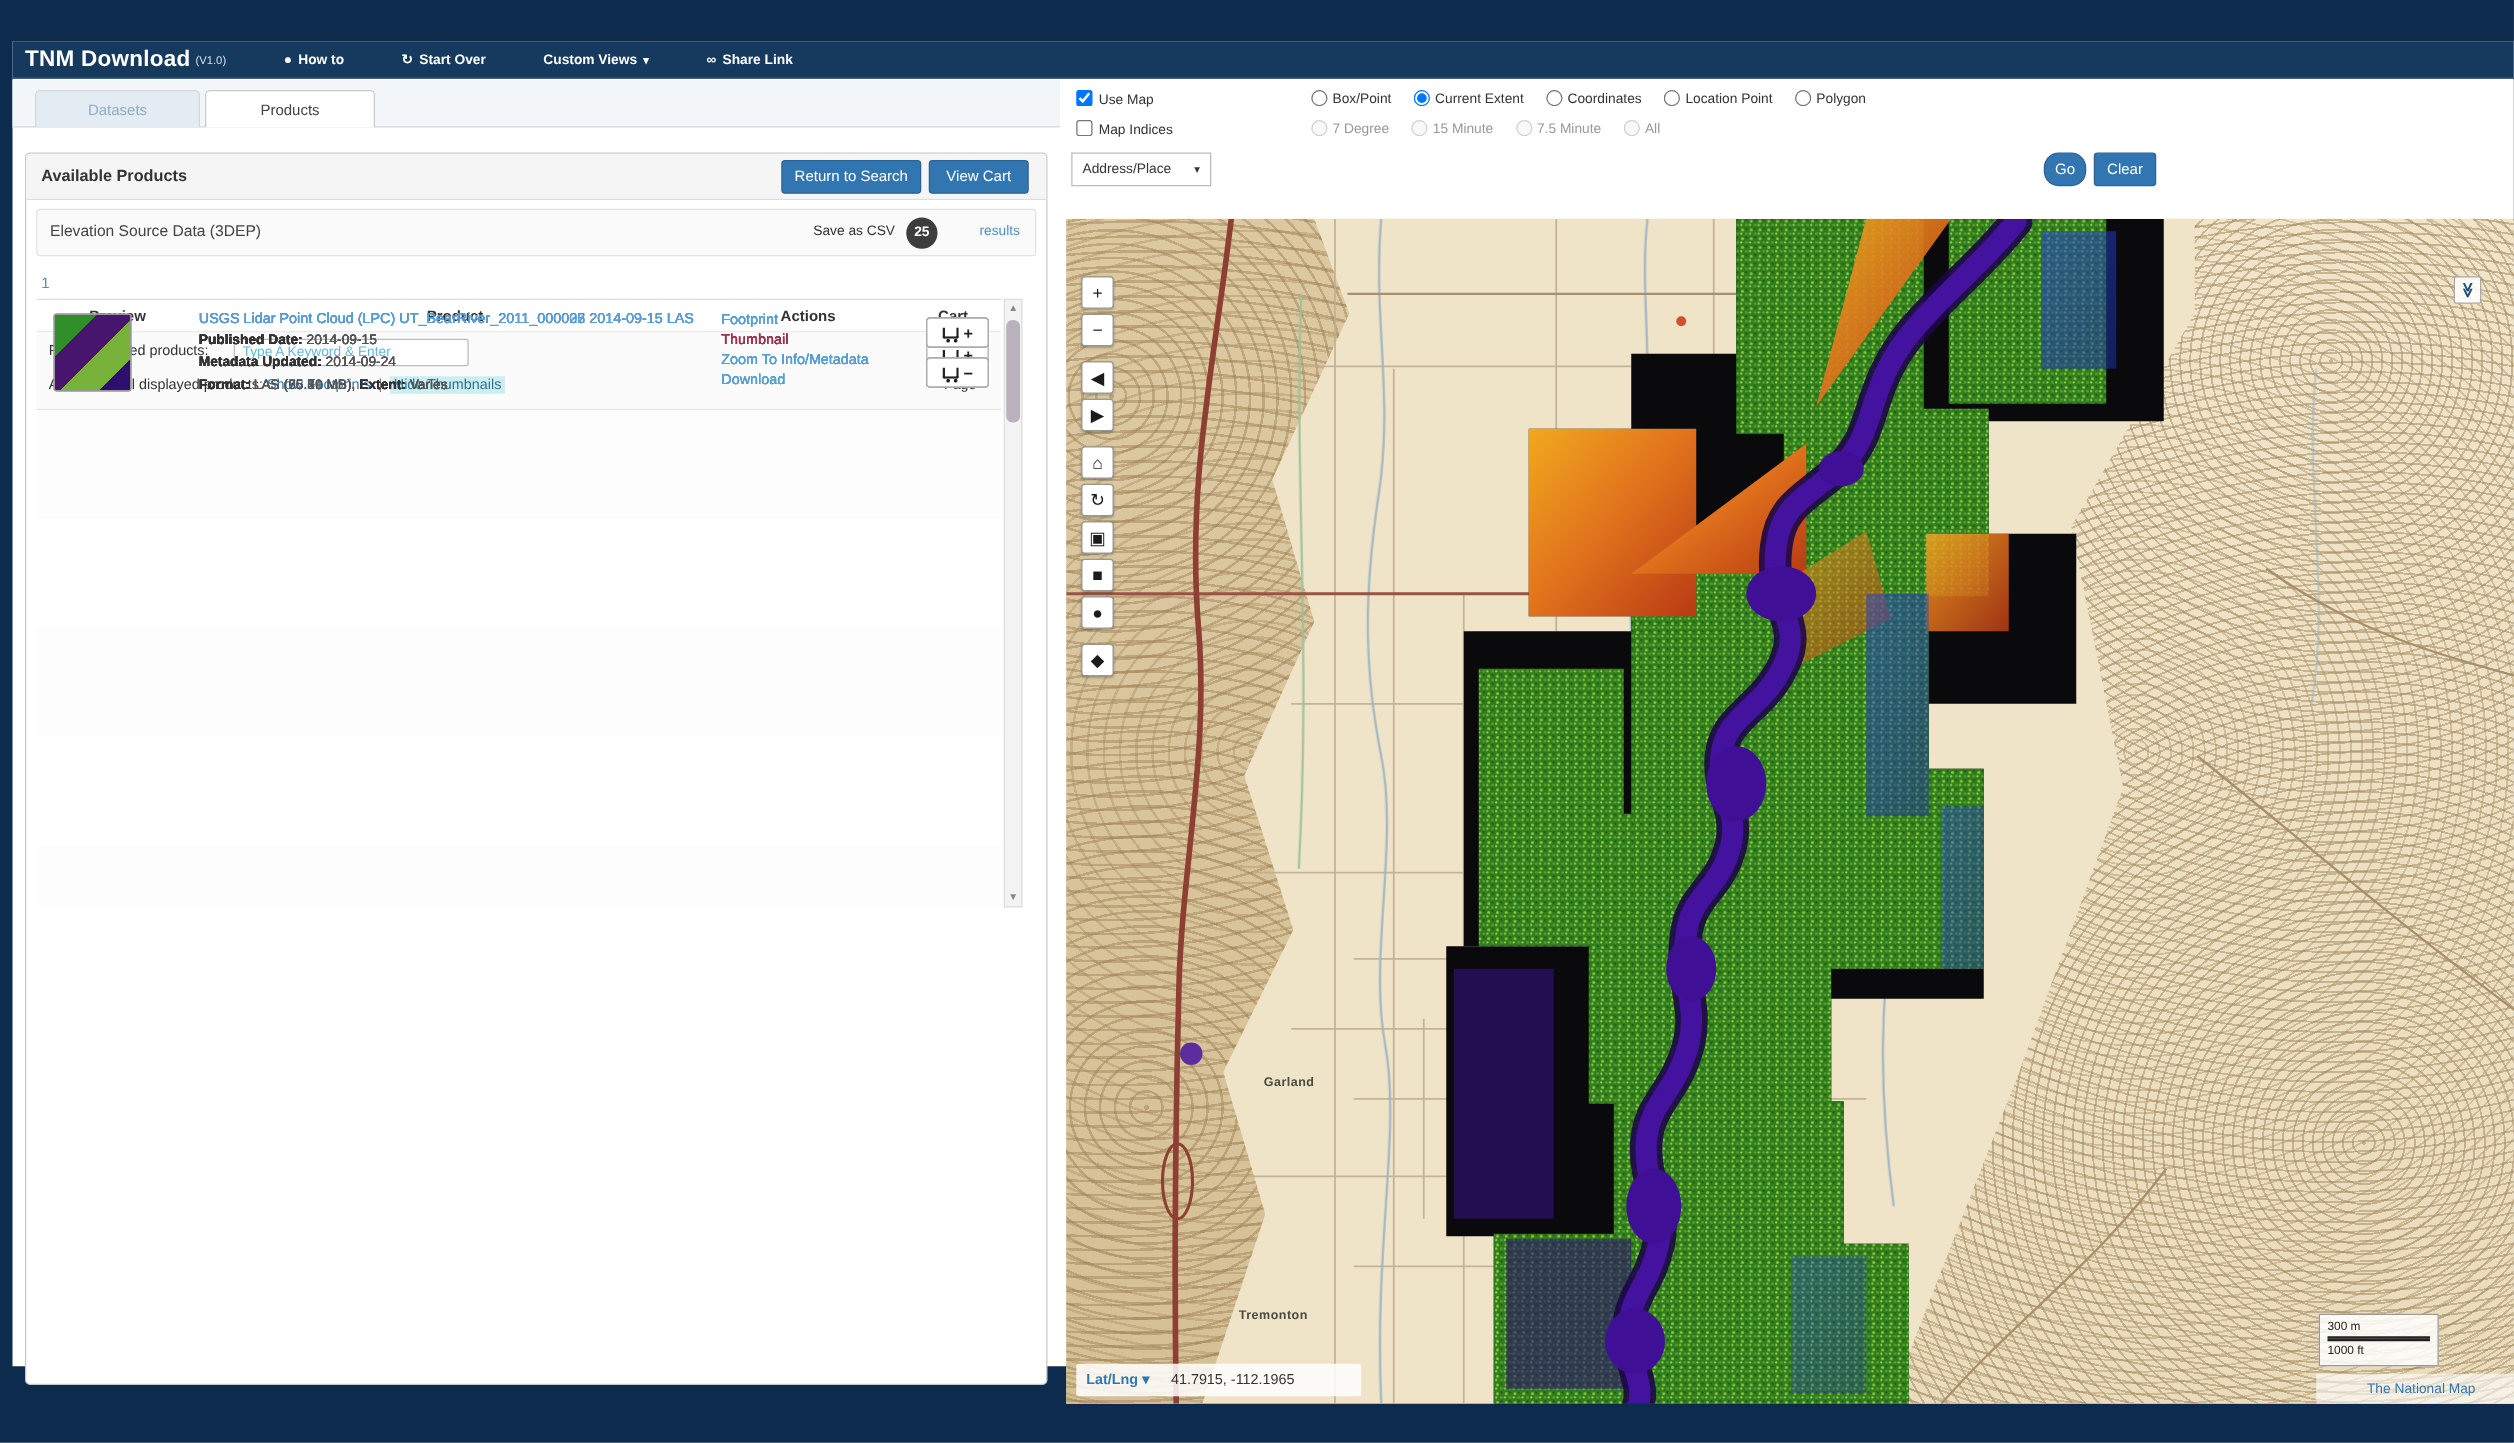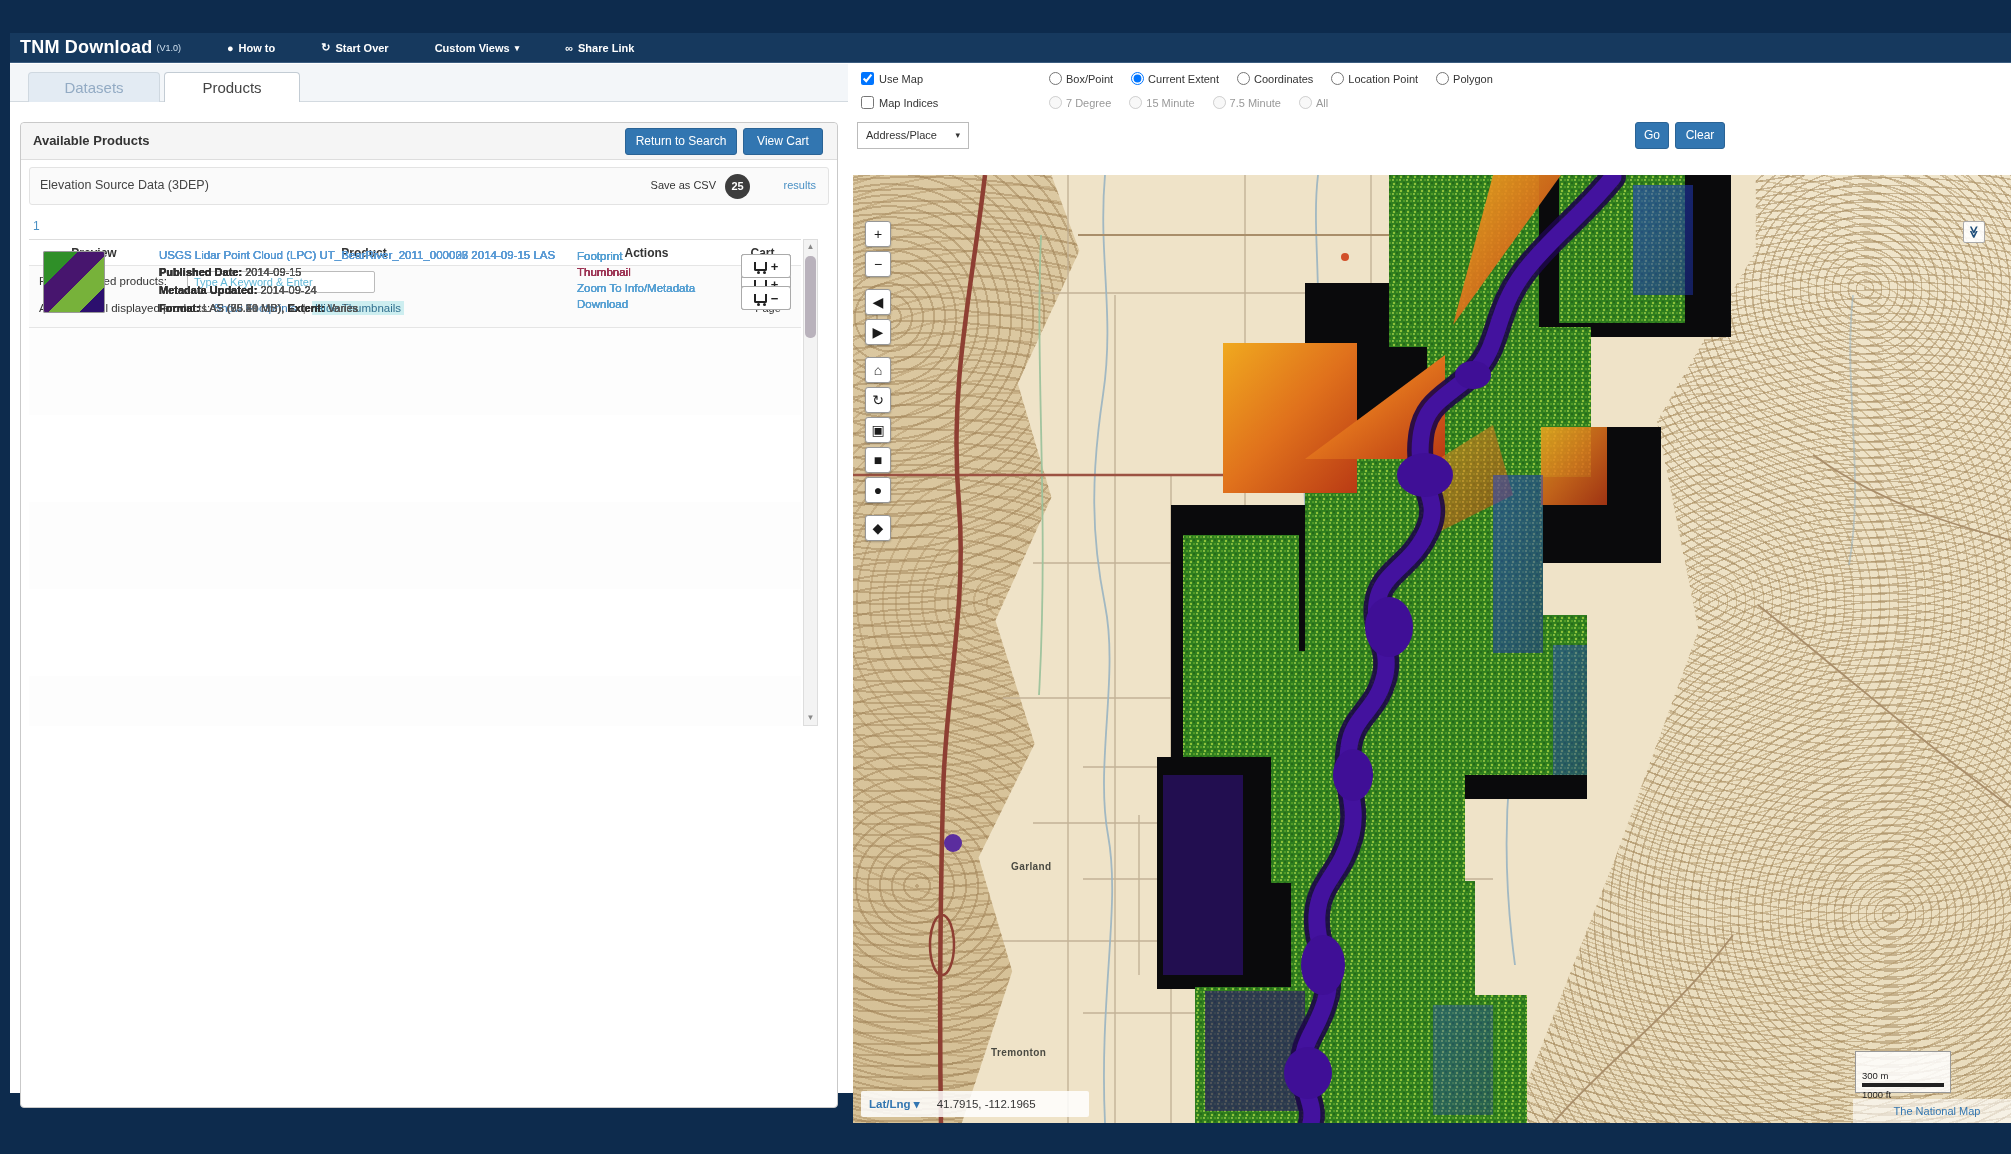--- a/index.html
+++ b/index.html
@@ -12,21 +12,21 @@
   
   #navbar { left:0; top:0; width:2001px; height:30px; background:#16395e; border-bottom:1px solid #3c5d80; display:flex; align-items:center; color:#fff; }
   .brand { font-size:18px; font-weight:bold; margin-left:10px; letter-spacing:.2px; }
   .brand-ver { font-size:9px; font-weight:normal; margin-left:4px; color:#cfe0ef; }
   .nav-item { font-size:11px; font-weight:bold; color:#fff; margin-left:46px; display:flex; align-items:center; gap:5px; cursor:pointer; }
   .nav-ic { font-size:11px; color:#fff; }
   .nav-caret { font-size:9px; }
 
   
   #tabsrow { left:0; top:31px; width:838px; height:38px; background:#f3f6f9; border-bottom:1px solid #d3dae0; }
-  .tab { position:absolute; top:8px; height:30px; line-height:30px; text-align:center; font-size:15px; border:1px solid #cfd8e0; border-bottom:none; border-radius:4px 4px 0 0; cursor:pointer; }
+  .tab { position:absolute; top:8px; height:30px; line-height:30px; text-align:center; font-size:12px; border:1px solid #cfd8e0; border-bottom:none; border-radius:4px 4px 0 0; cursor:pointer; }
   #tab-datasets { left:18px; width:132px; background:#e3ebf3; color:#93abc4; }
   #tab-products { left:154px; width:136px; background:#ffffff; color:#444; border-color:#c3ccd4; }
 
   
   #panel { left:10px; top:89px; width:818px; height:986px; background:#fff; border:1px solid #c9c9c9; border-radius:4px; }
   #panel-hd { left:0; top:0; width:816px; height:37px; background:#f5f5f5; border-bottom:1px solid #ddd; border-radius:4px 4px 0 0; }
   #panel-title { left:12px; top:10px; font-size:13px; font-weight:bold; color:#333; }
   .btn-blue { position:absolute; top:5px; height:27px; background:#3276b1; color:#fff; font-size:12px; border:1px solid #2a6395; border-radius:3px; text-align:center; line-height:25px; cursor:pointer; }
   #btn-return { right:100px; width:112px; }
   #btn-viewcart { right:14px; width:80px; }
@@ -121,21 +121,21 @@
   #mapsvg { left:0; top:0; }
 
   
   #zoomtools { left:12px; top:46px; width:26px; }
   .ztool { width:26px; height:26px; background:#fff; border:1px solid #979797; border-radius:3px; margin-bottom:4px; text-align:center; line-height:24px; font-size:14px; color:#1b1b1b; cursor:pointer; box-shadow:0 1px 2px rgba(0,0,0,.25); }
   .zgap { height:8px; }
   #corner-ctl { right:36px; top:46px; width:22px; height:22px; background:rgba(255,255,255,.9); border:1px solid #aaa; border-radius:2px; text-align:center; line-height:20px; color:#1f4e79; font-size:12px; font-weight:bold; transform:rotate(90deg); cursor:pointer; }
   #coordbar { left:8px; top:916px; width:228px; height:26px; background:rgba(255,255,255,.85); border-radius:2px; font-size:11.5px; line-height:26px; padding-left:8px; }
   #coordbar .cl { color:#3276b1; font-weight:bold; cursor:pointer; }
   #coordbar .cc { color:#333; margin-left:14px; }
-  #scalebox { left:1002px; top:876px; width:96px; height:42px; background:rgba(255,255,255,.85); border:1px solid #999; font-size:9.5px; color:#222; padding:16px 6px; }
+  #scalebox { left:1002px; top:876px; width:96px; height:42px; background:rgba(255,255,255,.85); border:1px solid #999; font-size:9.5px; color:#222; padding:2px 6px; }
   .sline { border-bottom:2px solid #222; line-height:15px; }
   .sline2 { border-top:2px solid #222; line-height:15px; }
   #attrib { left:1000px; top:924px; width:168px; height:24px; background:rgba(255,255,255,.6); font-size:11px; color:#3276b1; line-height:24px; text-align:center; }
   .townlbl { position:absolute; font-size:10px; color:#4a4a42; font-weight:bold; letter-spacing:.4px; }
   #town1 { left:158px; top:686px; }
   #town2 { left:138px; top:872px; }
 
   
 </style>
 </head>
@@ -380,21 +380,21 @@
             <input type="radio" name="idx" disabled="" style="">
             <span>All</span>
           </span>
       </span>
     </div>
     <div class="ctlrow" id="ctl3">
       <div id="addr-select">
         <span>Address/Place</span>
         <span id="addr-caret">▾</span>
       </div>
-      <div id="btn-go" class="btn-blue" style="top:0;">Go</div>
+      <div id="btn-go" class="btn-blue" style="top:0;border-radius:12px;">Go</div>
       <div id="btn-clear" class="btn-blue" style="top:0;">Clear</div>
     </div>
   </div>
 
   <div id="mapvp" class="abs">
     <div id="mtn-left" class="abs"></div>
     <div id="mtn-right" class="abs"></div>
 
     <svg id="mapsvg" class="abs" width="1168" height="948" viewBox="0 0 1168 948">
       <defs>

